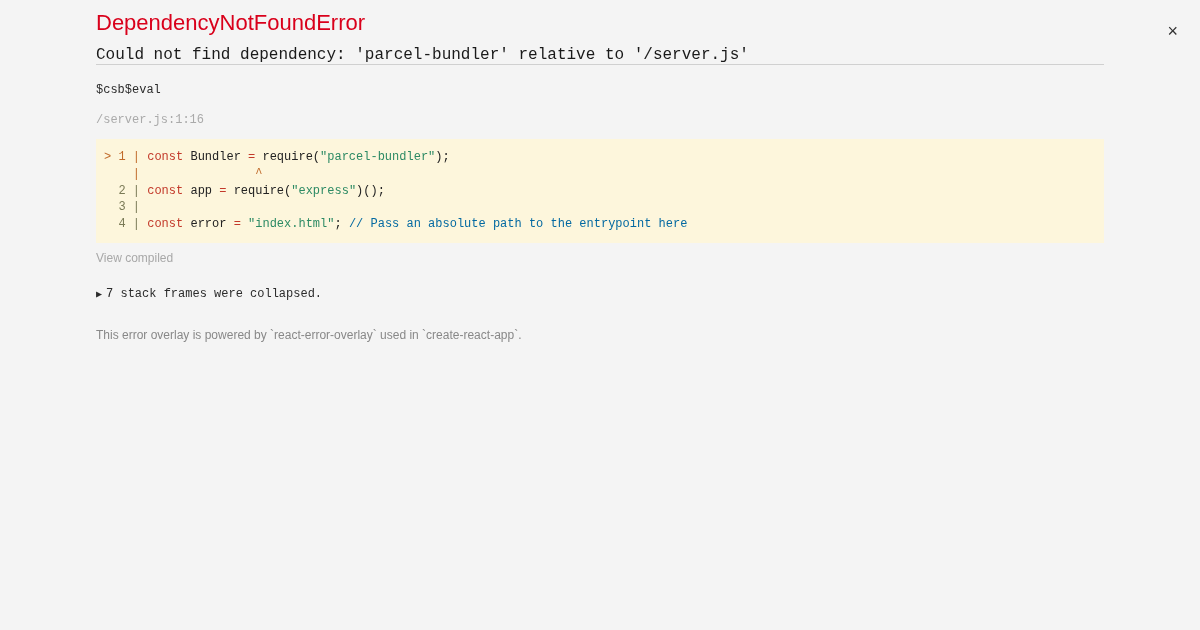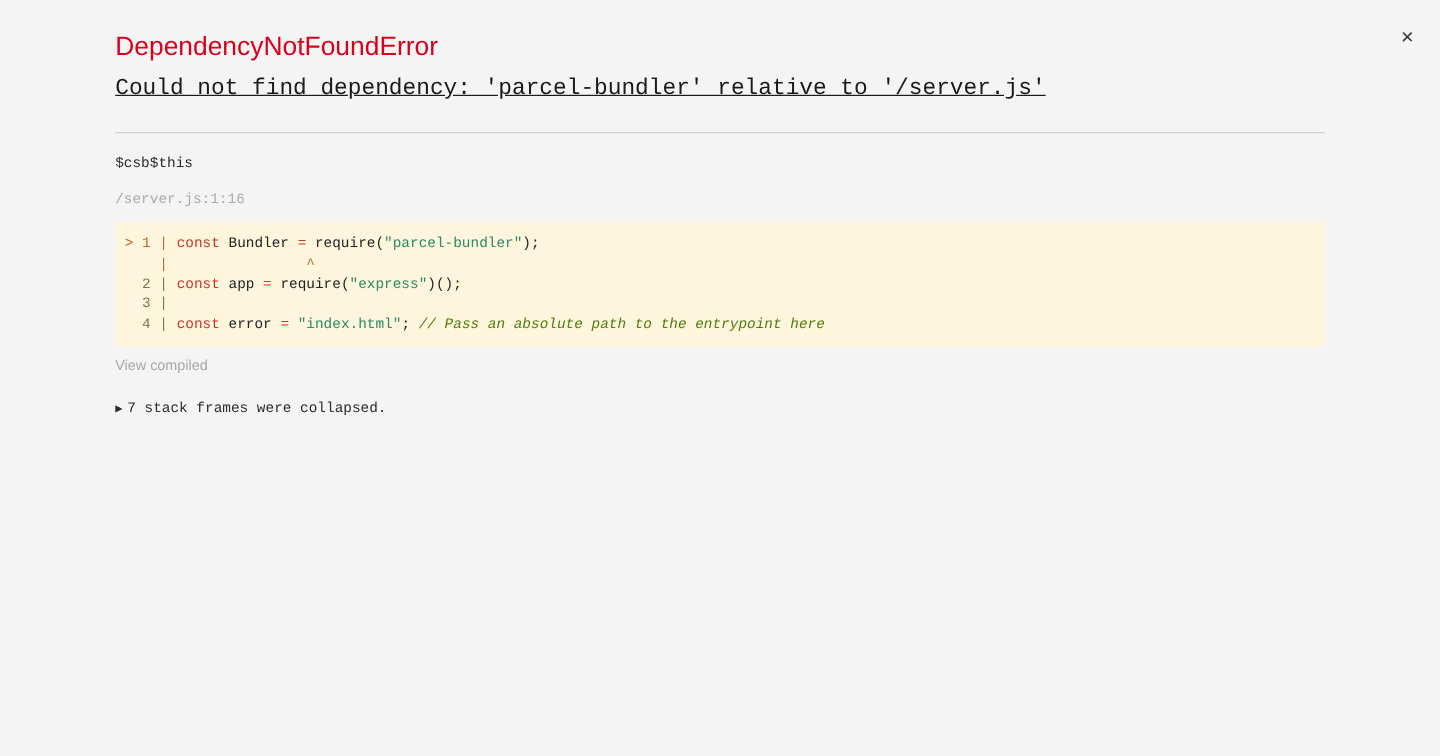--- a/index.html
+++ b/index.html
@@ -6,21 +6,21 @@
   html, body { margin: 0; padding: 0; }
   body {
     width: 1200px;
     height: 630px;
     background: #f4f4f4;
     font-family: -apple-system, BlinkMacSystemFont, "Segoe UI", Helvetica, Arial, sans-serif;
     color: #293238;
     position: relative;
   }
   .container {
-    padding: 26px 96px 40px 96px;
+    padding: 10px 96px 40px 96px;
   }
   .close-btn {
     position: absolute;
     top: 18px;
     right: 18px;
     font-size: 18px;
     color: #333;
     cursor: pointer;
     line-height: 1;
     background: none;
@@ -28,25 +28,24 @@
     padding: 4px;
   }
   .error-title {
     color: #d9001b;
     font-size: 22px;
     font-weight: 500;
     margin: 0 0 10px 0;
   }
   .error-message {
     font-family: Consolas, Menlo, "Courier New", monospace;
-    font-size: 19px;
+    font-size: 16px;
     color: #1a1a1a;
-    margin: 0 0 26px 0;
+    margin: 0 0 0 0;
     white-space: pre;
-    text-decoration: underline;
   }
   .divider {
     border: none;
     border-top: 1px solid #d0d0d0;
     margin: 0 0 18px 0;
   }
   .collapse {
     font-family: Consolas, Menlo, "Courier New", monospace;
     font-size: 12px;
     color: #2b2b2b;
@@ -79,21 +78,21 @@
     line-height: 1.4;
     white-space: pre;
     color: #222;
     margin-bottom: 8px;
   }
   .gutter { color: #7a7a56; }
   .hl-gutter { color: #c06a2a; }
   .kw { color: #c3392a; }
   .str { color: #2c8a64; }
   .op { color: #c3392a; }
-  .comment { color: #4d7c0f; font-style: italic; }
+  .comment { color: #0369a1; }
   .view-compiled {
     font-family: Liberation Sans, sans-serif;
     font-size: 12px;
     color: #a8a8a8;
     margin-bottom: 22px;
     cursor: pointer;
   }
   .footer {
     margin-top: 26px;
     font-size: 12px;
@@ -108,31 +107,32 @@
 <button class="close-btn">×</button>
 
 <div class="container">
 
   <h1 class="error-title">DependencyNotFoundError</h1>
   <div class="error-message">Could not find dependency: 'parcel-bundler' relative to '/server.js'</div>
 
   <hr class="divider">
 
 
-  <div class="frame-fn">$csb$this</div>
+  <div class="frame-fn">$csb$eval</div>
   <div class="frame-loc">/server.js:1:16</div>
 
   <div class="code-block"><span class="hl-gutter">&gt; 1 | </span><span class="kw">const</span><span> Bundler </span><span class="op">=</span><span> require(</span><span class="str">"parcel-bundler"</span><span>);</span>
 <span class="hl-gutter">    |                ^</span>
 <span class="gutter">  2 | </span><span class="kw">const</span><span> app </span><span class="op">=</span><span> require(</span><span class="str">"express"</span><span>)();</span>
 <span class="gutter">  3 | </span>
 <span class="gutter">  4 | </span><span class="kw">const</span><span> error </span><span class="op">=</span><span> </span><span class="str">"index.html"</span><span>; </span><span class="comment">// Pass an absolute path to the entrypoint here</span></div>
 
   <div class="view-compiled">View compiled</div>
 
   <div class="collapse">
     <span class="disclosure">▶</span><span>7 stack frames were collapsed.</span>
   </div>
 
   <div class="footer">
+    <p>This error overlay is powered by `react-error-overlay` used in `create-react-app`.</p>
   </div>
 
 </div>
 
 </body></html>

